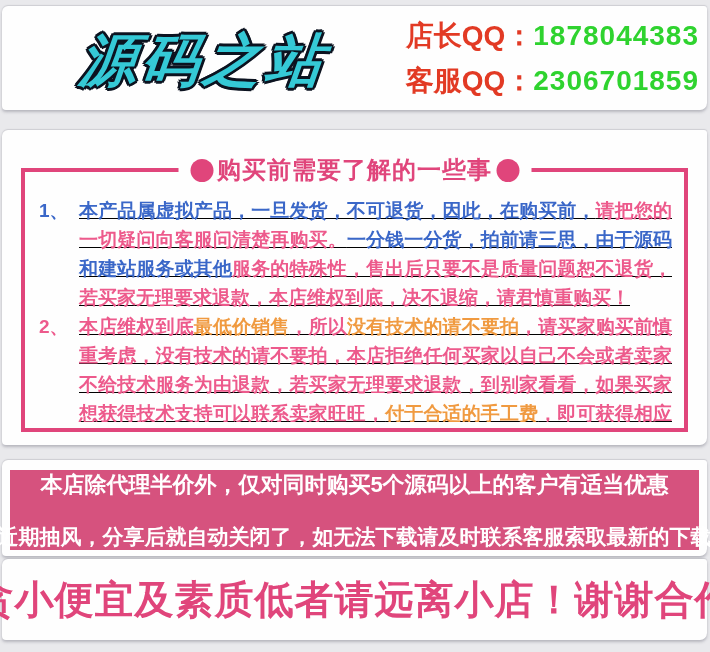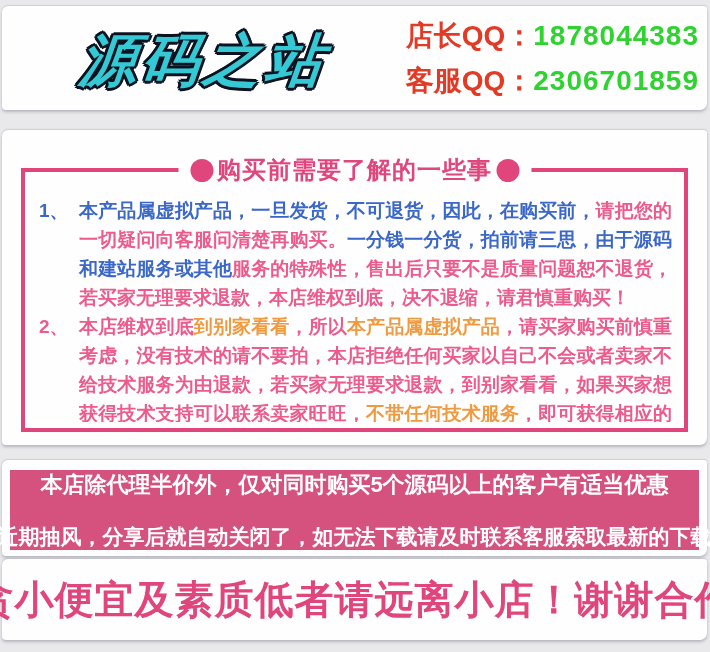--- a/index.html
+++ b/index.html
@@ -58,20 +58,21 @@
     position:absolute;left:14px;right:12px;top:24px;bottom:6px;
     overflow:hidden;
   }
   .notice-item{display:flex;align-items:flex-start;}
   .item-number{
     flex:0 0 40px;font-size:19px;font-weight:bold;line-height:29px;
   }
   .item-text{
     flex:1;margin:0;font-size:19px;font-weight:bold;line-height:29px;
     text-align:justify;
+    text-decoration:underline;
   }
   .seg-blue{color:var(--text_blue,#3a67c8);}
   .seg-pink{color:var(--text_pink,#ed5a8c);}
   .seg-orange{color:var(--text_orange,#f09a40);}
 
   
   .card-banner{top:460px;height:96px;}
   .banner-rect{
     position:absolute;left:8px;right:8px;top:10px;bottom:6px;
     background:var(--banner_pink,#d6527e);
@@ -109,21 +110,21 @@
 
   <div class="card card-notice">
     <div class="pink-box">
       <div class="notice-list">
           <div class="notice-item">
             <span class="item-number seg-blue">1、</span>
             <p class="item-text"><span class="seg-blue">本产品属虚拟产品，一旦发货，不可退货，因此，在购买前，</span><span class="seg-pink">请把您的一切疑问向客服问清楚再购买。</span><span class="seg-blue">一分钱一分货，拍前请三思，由于源码和建站服务或其他</span><span class="seg-pink">服务的特殊性，售出后只要不是质量问题恕不退货，若买家无理要求退款，本店维权到底，决不退缩，请君慎重购买！</span></p>
           </div>
           <div class="notice-item">
             <span class="item-number seg-pink">2、</span>
-            <p class="item-text"><span class="seg-pink">本店维权到底</span><span class="seg-orange">到别家看看</span><span class="seg-pink">，所以</span><span class="seg-orange">本产品属虚拟产品</span><span class="seg-pink">，请买家购买前慎重考虑，没有技术的请不要拍，本店拒绝任何买家以自己不会或者卖家不给技术服务为由退款，若买家无理要求退款，到别家看看，如果买家想获得技术支持可以联系卖家旺旺，</span><span class="seg-orange">不带任何技术服务</span><span class="seg-pink">，即可获得相应的技术服务！</span></p>
+            <p class="item-text"><span class="seg-pink">本店维权到底</span><span class="seg-orange">最低价销售</span><span class="seg-pink">，所以</span><span class="seg-orange">没有技术的请不要拍</span><span class="seg-pink">，请买家购买前慎重考虑，没有技术的请不要拍，本店拒绝任何买家以自己不会或者卖家不给技术服务为由退款，若买家无理要求退款，到别家看看，如果买家想获得技术支持可以联系卖家旺旺，</span><span class="seg-orange">付于合适的手工费</span><span class="seg-pink">，即可获得相应的技术服务！</span></p>
           </div>
         </div>
     </div>
     <div class="notice-header">
       <span class="dot"></span>
       <span class="notice-title">购买前需要了解的一些事</span>
       <span class="dot"></span>
     </div>
   </div>
 

